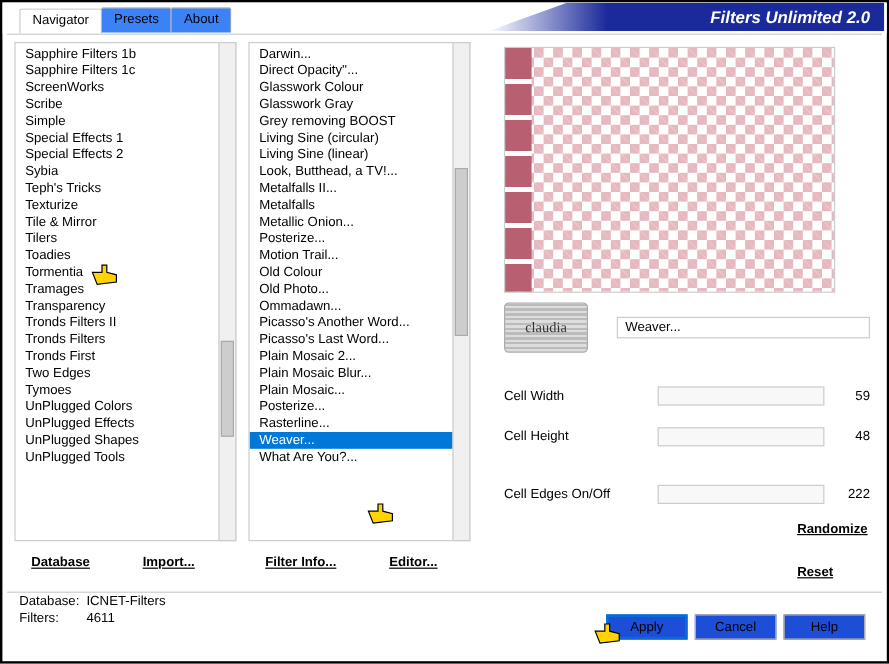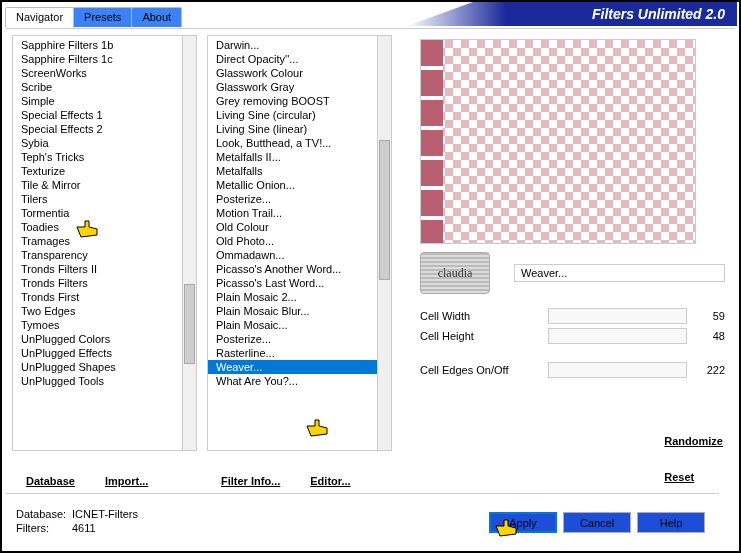--- a/index.html
+++ b/index.html
@@ -1,45 +1,45 @@
 <!DOCTYPE html>
 <html><head>
 <meta charset="utf-8">
 <style>
 * { margin: 0; padding: 0; box-sizing: border-box; font-family: "Segoe UI", Tahoma, sans-serif; font-size: 11px; }
 body { background: #fff; width: 741px; height: 553px; border: 2px solid #000; position: relative; overflow: hidden; }
 .titlebar { height: 26px; background: #fff; position: relative; }
 .title-swoosh { position: absolute; right: 2px; top: 0; height: 24px; width: 330px; background: linear-gradient(to left, #1a2a9a 0%, #1a2a9a 70%, transparent 100%); clip-path: polygon(20% 0, 100% 0, 100% 100%, 0 100%); display: flex; align-items: center; justify-content: flex-end; padding-right: 12px; color: #fff; font-style: italic; font-weight: bold; font-size: 14px; font-family: "Arial", sans-serif; }
-.tabs { position: absolute; top: 4px; left: 3px; display: flex; align-items: flex-end; }
+.tabs { position: absolute; top: 4px; left: 14px; display: flex; }
 .tab { padding: 3px 10px 4px; border: 1px solid #bbb; border-bottom: none; background: #3b82f6; border-top-left-radius: 2px; border-top-right-radius: 2px; cursor: pointer; margin-right: -1px; }
 .tab.active { background: #fff; border-bottom: 1px solid #fff; position: relative; top: 1px; }
 .content { position: absolute; top: 26px; left: 4px; right: 4px; bottom: 60px; border-top: 1px solid #ccc; padding-top: 6px; }
 .columns { display: flex; height: 100%; }
 .listcol { width: 195px; position: relative; }
 .listbox { position: absolute; left: 6px; top: 0; bottom: 40px; right: 4px; border: 1px solid #ccc; overflow: hidden; background: #fff; }
 .list-inner { padding: 2px 0; }
 .list-item { padding: 1px 8px; cursor: pointer; white-space: nowrap; overflow: hidden; }
 .list-item.selected { background: #0078d7; color: #fff; }
 .scrollbar { position: absolute; right: 4px; top: 0; bottom: 40px; width: 15px; background: #f0f0f0; border: 1px solid #ccc; }
 .scroll-thumb { position: absolute; left: 1px; right: 1px; background: #cdcdcd; border: 1px solid #aaa; }
-.link-row { position: absolute; bottom: 4px; left: 20px; right: 0; display: flex; gap: 30px; }
+.link-row { position: absolute; bottom: 16px; left: 20px; right: 0; display: flex; gap: 44px; }
 .linkbtn { font-weight: bold; text-decoration: underline; cursor: pointer; }
 .preview-panel { flex: 1; position: relative; padding: 4px 10px 0 24px; }
 .preview-box { width: 276px; height: 205px; border: 1px solid #ccc; background-size: 16px 16px; background-position: 0 0, 8px 8px; background-image: linear-gradient(45deg, #e6b8c0 25%, transparent 25%, transparent 75%, #e6b8c0 75%), linear-gradient(45deg, #e6b8c0 25%, #fff 25%, #fff 75%, #e6b8c0 75%); position: relative; }
 .preview-weave-left { position: absolute; left: 0; top: 0; bottom: 0; width: 22px; background: repeating-linear-gradient(to bottom, #b85f72 0, #b85f72 26px, #fff 26px, #fff 30px); }
 .filter-name-row { margin-top: 8px; display: flex; align-items: center; gap: 24px; }
 .claudia-badge { width: 70px; height: 42px; background: #ddd; border: 1px solid #aaa; border-radius: 4px; display: flex; align-items: center; justify-content: center; font-family: cursive; font-size: 12px; color: #333; position: relative; background-image: repeating-linear-gradient(to bottom, #bbb 0, #bbb 2px, #ddd 2px, #ddd 4px); }
 .filter-name-field { flex: 1; border: 1px solid #ccc; padding: 2px 6px; height: 18px; background: #fff; }
-.slider-row { display: flex; align-items: center; margin-top: 4px; }
+.slider-row { display: flex; align-items: center; margin-top: 18px; }
 .slider-label { width: 120px; }
 .slider-track { flex: 1; height: 16px; border: 1px solid #ccc; background: #f8f8f8; margin: 0 8px; position: relative; }
 .slider-value { width: 30px; text-align: right; }
 .slider-gap { height: 14px; }
 .btn-row-right { position: absolute; bottom: 8px; right: 12px; display: flex; gap: 24px; flex-direction: column; }
-.footer { position: absolute; left: 4px; right: 20px; bottom: 4px; height: 54px; border-top: 1px solid #ccc; display: flex; align-items: center; padding: 0 10px; }
+.footer { position: absolute; left: 4px; right: 4px; bottom: 4px; height: 54px; border-top: 1px solid #ccc; display: flex; align-items: flex-start; padding: 0 10px; }
 .footer-info { line-height: 14px; }
 .footer-info .lbl { display: inline-block; width: 56px; }
 .footer-buttons { position: absolute; right: 14px; bottom: 14px; display: flex; gap: 6px; }
 .winbtn { width: 68px; height: 21px; border: 1px solid #adadad; background: #1d4ed8; cursor: pointer; display: flex; align-items: center; justify-content: center; }
 .winbtn.focus { border: 1px solid #0078d7; box-shadow: 0 0 0 1px #0078d7 inset; }
 .pointer { position: absolute; width: 24px; height: 26px; pointer-events: none; }
 .pointer-hand { fill: #ffd400; stroke: #000; stroke-width: 1; }
 </style>
 </head>
 <body>
@@ -63,22 +63,22 @@
           <div class="list-item">ScreenWorks</div>
           <div class="list-item">Scribe</div>
           <div class="list-item">Simple</div>
           <div class="list-item">Special Effects 1</div>
           <div class="list-item">Special Effects 2</div>
           <div class="list-item">Sybia</div>
           <div class="list-item">Teph's Tricks</div>
           <div class="list-item">Texturize</div>
           <div class="list-item">Tile &amp; Mirror</div>
           <div class="list-item">Tilers</div>
+          <div class="list-item">Toadies</div>
           <div class="list-item">Tormentia</div>
-          <div class="list-item">Toadies</div>
           <div class="list-item">Tramages</div>
           <div class="list-item">Transparency</div>
           <div class="list-item">Tronds Filters II</div>
           <div class="list-item">Tronds Filters</div>
           <div class="list-item">Tronds First</div>
           <div class="list-item">Two Edges</div>
           <div class="list-item">Tymoes</div>
           <div class="list-item">UnPlugged Colors</div>
           <div class="list-item">UnPlugged Effects</div>
           <div class="list-item">UnPlugged Shapes</div>

